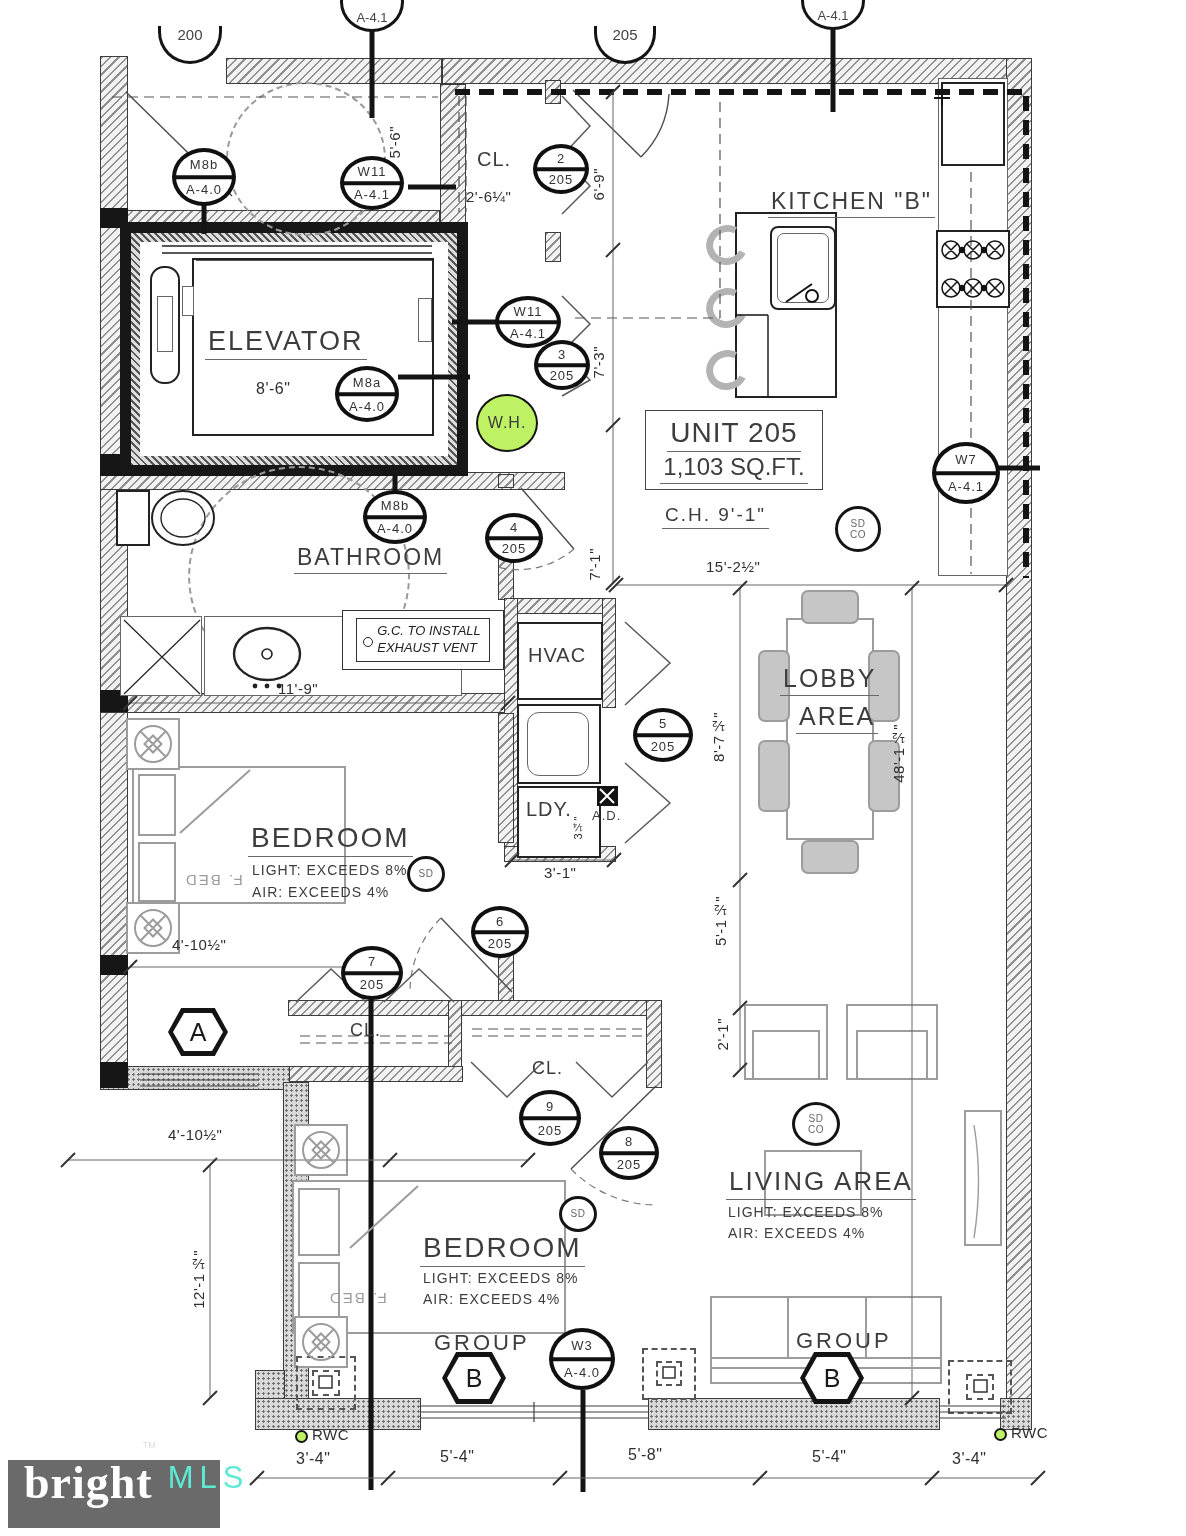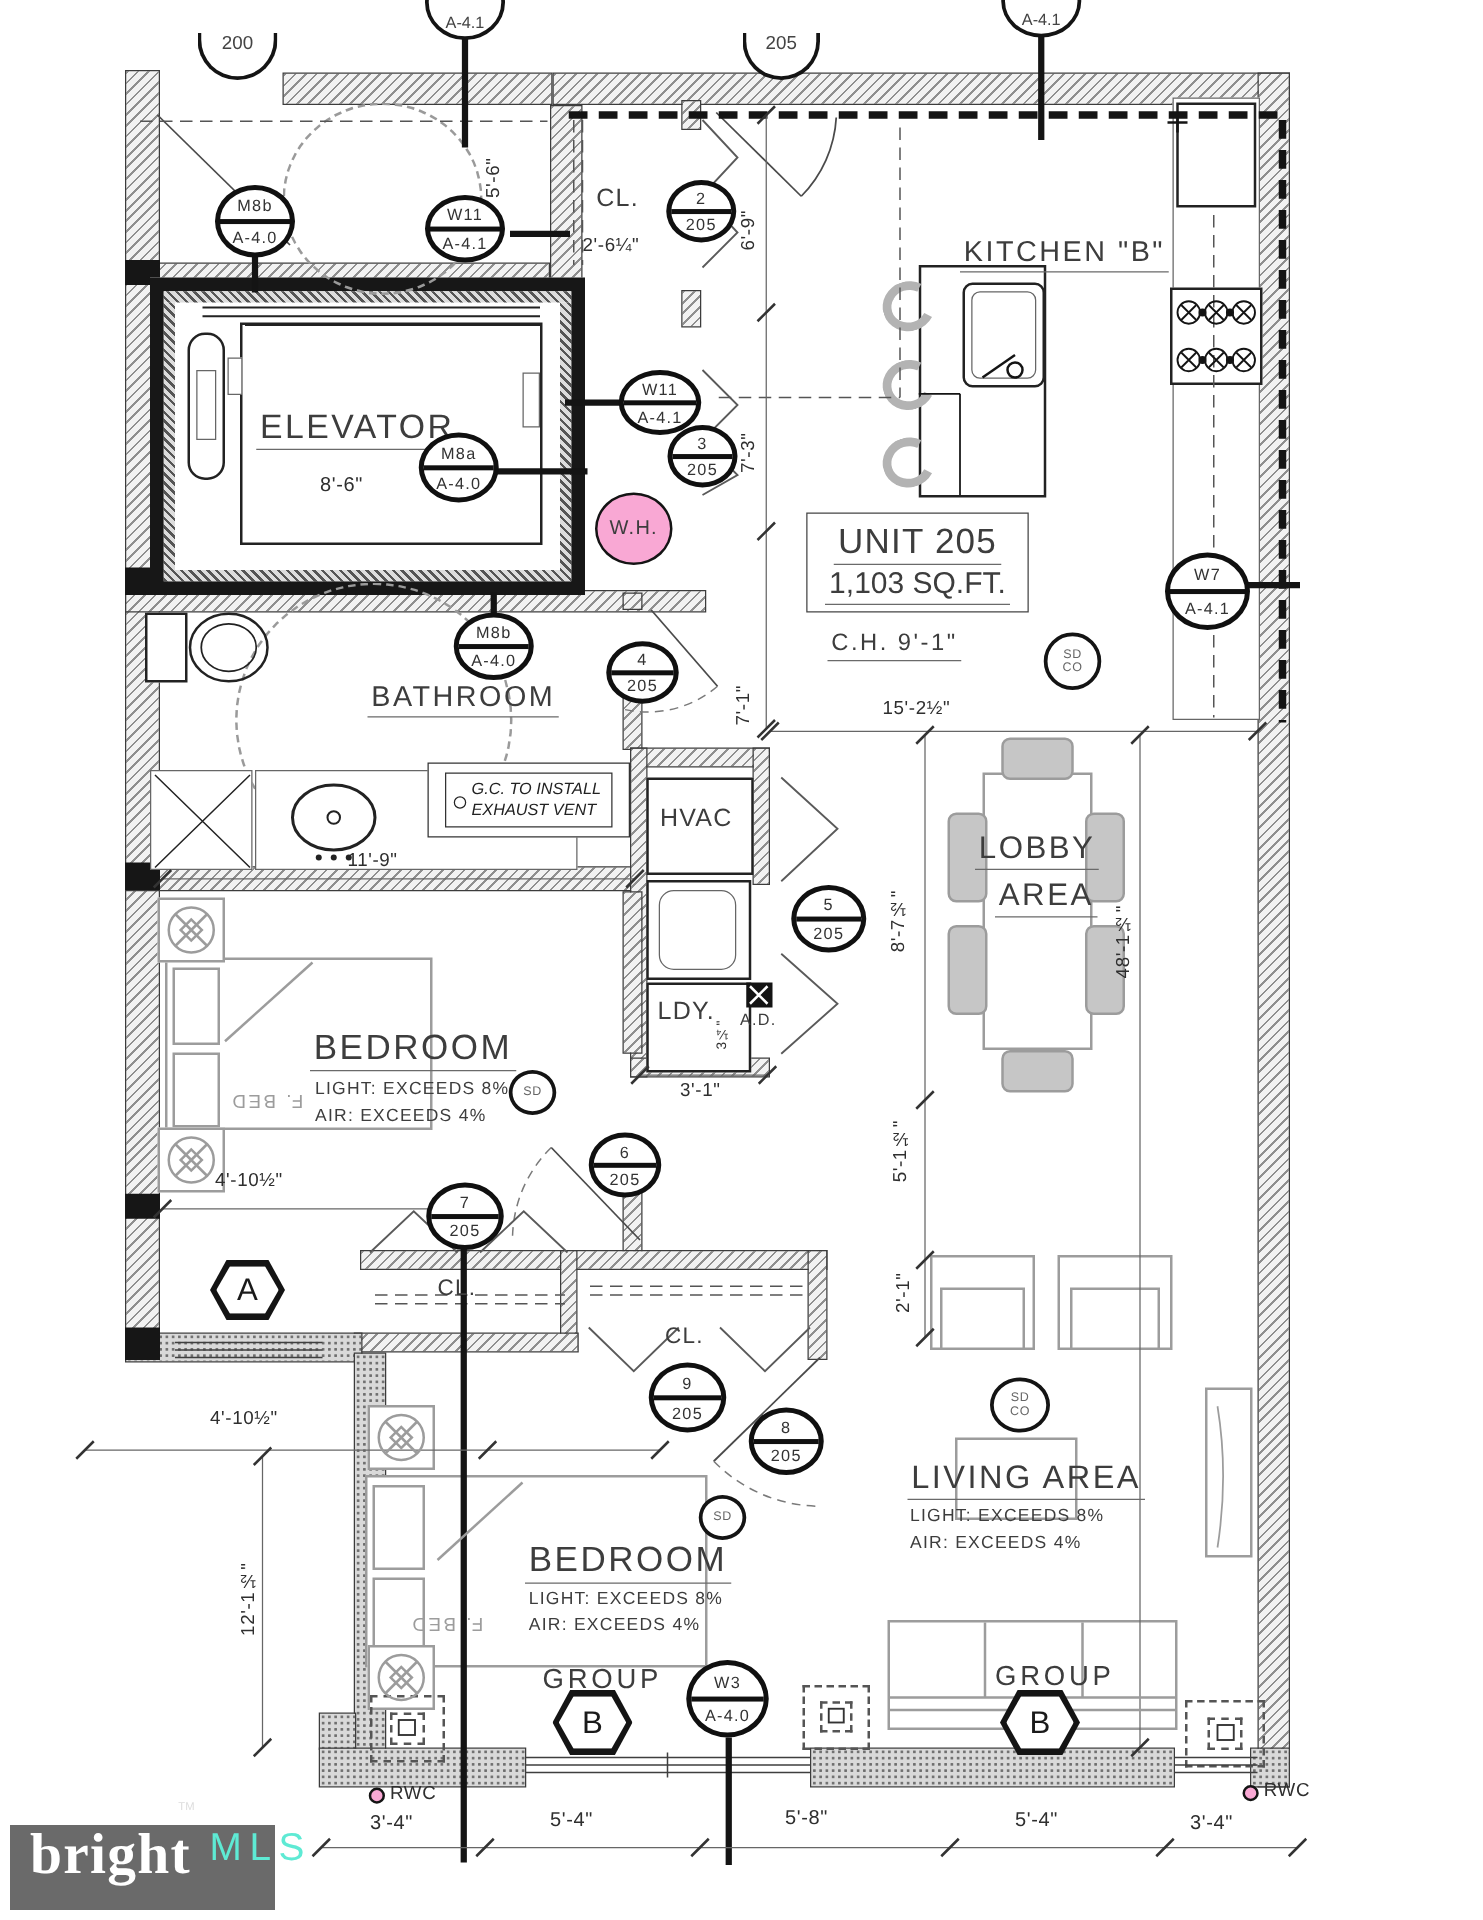--- a/index.html
+++ b/index.html
@@ -12,21 +12,21 @@
   .lab{color:#3d3d3d;letter-spacing:2px;white-space:nowrap;border-bottom:1.6px solid #6a6a6a;padding:0 3px 2px;font-weight:400}
   .txt{color:#3d3d3d;white-space:nowrap;letter-spacing:1px}
   .dim{font-size:15px;color:#2f2f2f;white-space:nowrap;letter-spacing:.5px}
   .v{writing-mode:vertical-rl;transform:rotate(180deg)}
   .marker{border-radius:50%;border:4px solid #101010;background:#fff;display:flex;flex-direction:column;z-index:6}
   .marker .t,.marker .b{flex:1;display:flex;align-items:center;justify-content:center;font-size:13px;color:#333;letter-spacing:1px}
   .marker{position:absolute}
   .marker::after{content:"";position:absolute;top:50%;left:0;right:0;height:3.5px;background:#101010;transform:translateY(-50%)}
   .smc{border-radius:50%;border:3px solid #141414;background:#fff;display:flex;flex-direction:column;
        align-items:center;justify-content:center;color:#666;font-size:10px;line-height:1.15;letter-spacing:.5px;z-index:6}
-  .plainc{border-radius:50%;border:2.5px solid #141414;background:#f9a8d4;display:flex;align-items:center;justify-content:center;z-index:5}
+  .plainc{border-radius:50%;border:2.5px solid #141414;background:#bef264;display:flex;align-items:center;justify-content:center;z-index:5}
   .semi{border:3.5px solid #141414;border-top:none;border-radius:0 0 999px 999px;background:#fff;
         display:flex;justify-content:center;color:#444;font-size:15px;z-index:6}
   .cut{border:3.5px solid #141414;border-radius:50%;background:#fff;display:flex;align-items:flex-end;
        justify-content:center;font-size:13px;color:#444;padding-bottom:4px;z-index:6}
   .hex{display:flex;align-items:center;justify-content:center;z-index:6}
   .hex::before{content:"";position:absolute;inset:0;background:#141414;clip-path:polygon(22% 0,78% 0,100% 50%,78% 100%,22% 100%,0 50%)}
   .hex::after{content:"";position:absolute;inset:5px;background:#fff;clip-path:polygon(22% 0,78% 0,100% 50%,78% 100%,22% 100%,0 50%)}
   .hex span{position:relative;z-index:1;font-size:25px;color:#1a1a1a}
   .furn{border:2px solid #9c9c9c;background:#fff}
   .chair{background:#c6c6c6;border:2px solid #9c9c9c;border-radius:7px}
@@ -363,21 +363,21 @@
       <span class="b">205</span>
     </div>
   <div class="a marker" style="left:495px;top:296px;width:66px;height:52px">
     <span class="t">W11</span>
       <span class="b">A-4.1</span>
     </div>
   <div class="a marker" style="left:534px;top:340px;width:56px;height:50px">
     <span class="t">3</span>
       <span class="b">205</span>
     </div>
-  <div class="a marker" style="left:335px;top:346px;width:64px;height:56px">
+  <div class="a marker" style="left:335px;top:366px;width:64px;height:56px">
     <span class="t">M8a</span>
       <span class="b">A-4.0</span>
     </div>
   <div class="a marker" style="left:363px;top:490px;width:64px;height:54px">
     <span class="t">M8b</span>
       <span class="b">A-4.0</span>
     </div>
   <div class="a marker" style="left:485px;top:513px;width:58px;height:50px">
     <span class="t">4</span>
       <span class="b">205</span>

